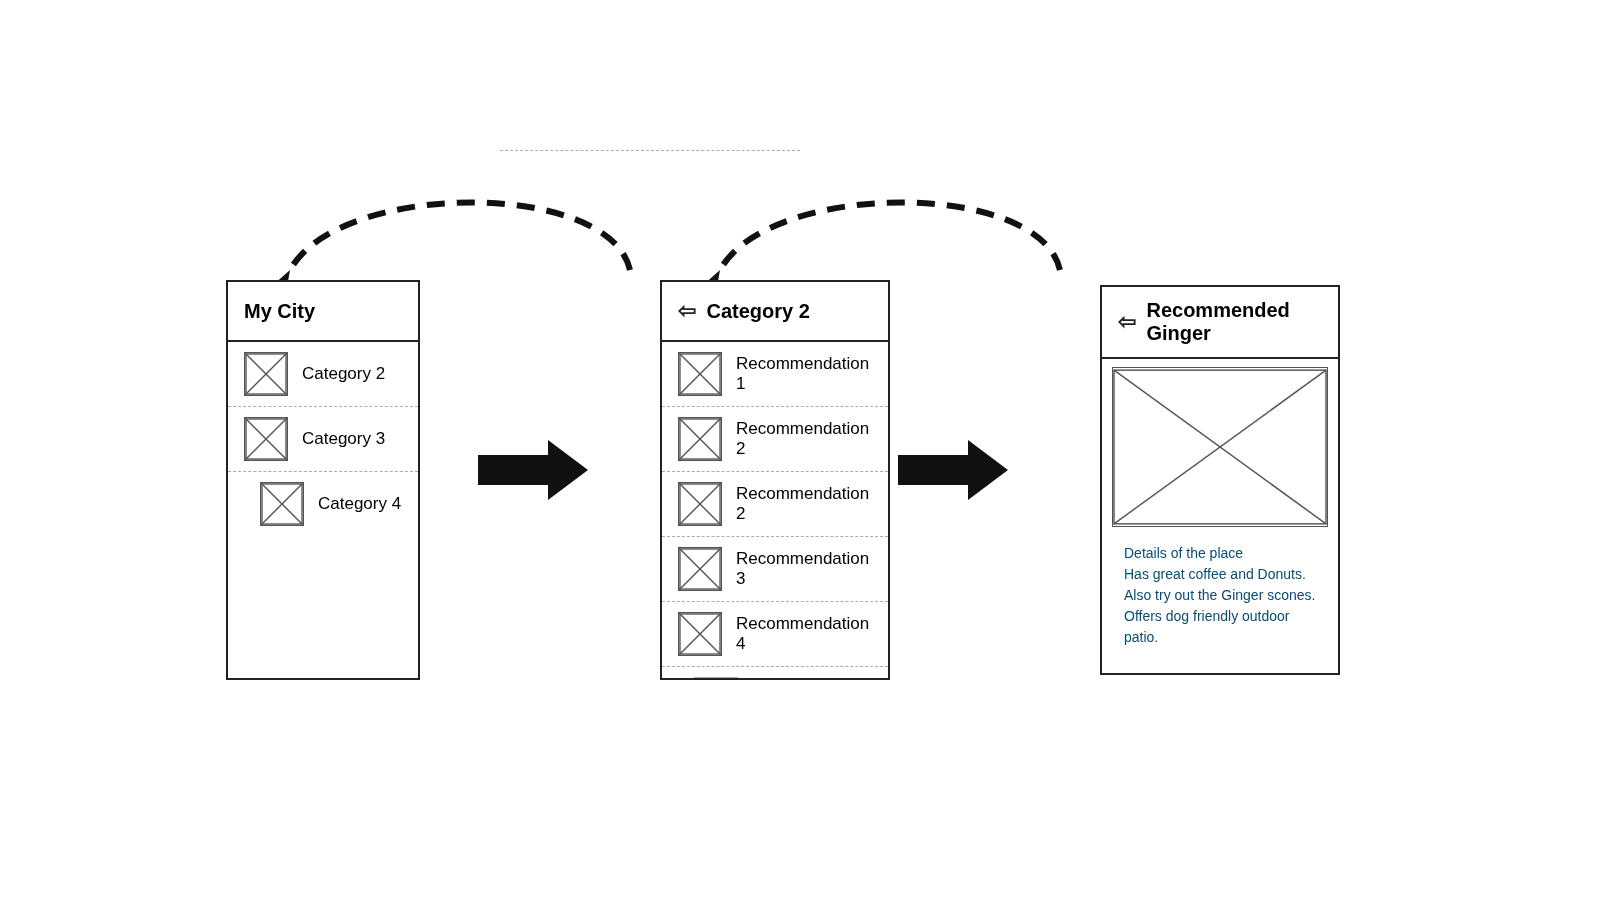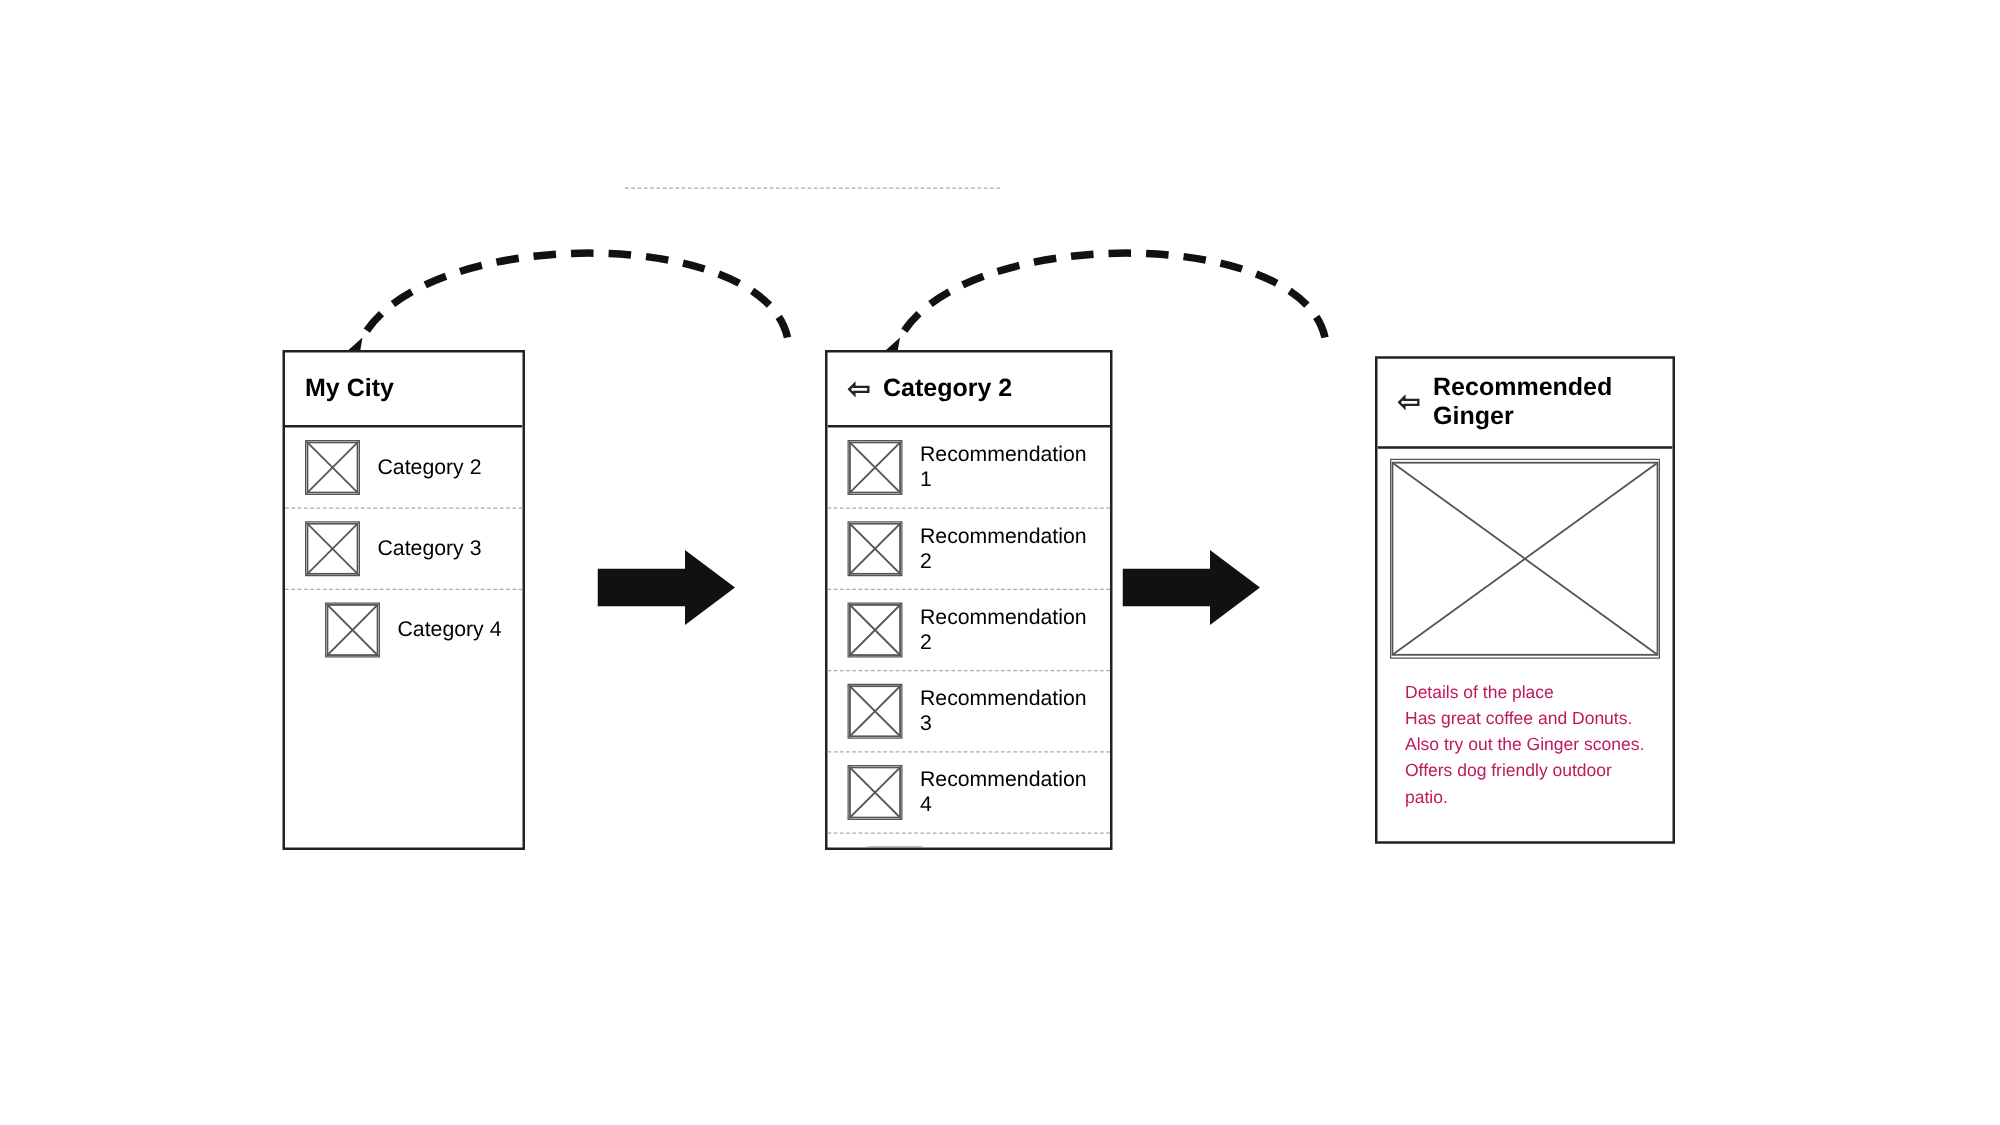--- a/index.html
+++ b/index.html
@@ -152,21 +152,21 @@
       left: 490px;
       top: 20px;
       width: 420px;
       height: 130px;
     }
 
     
     .panel3-body {
       padding: 8px 12px;
       font-size: 14px;
-      color: #be185d;
+      color: #0c4a6e;
       line-height: 1.5;
     }
 
     
     .top-dashed-line {
       position: absolute;
       top: 10px;
       left: 300px;
       width: 300px;
       border-top: 1.5px dashed #aaa;

